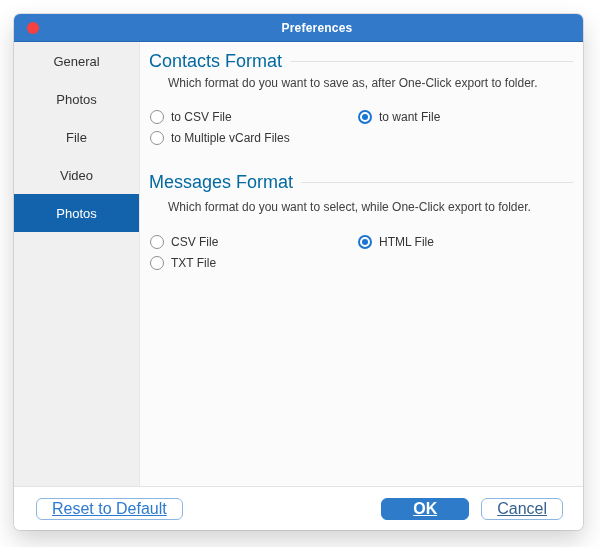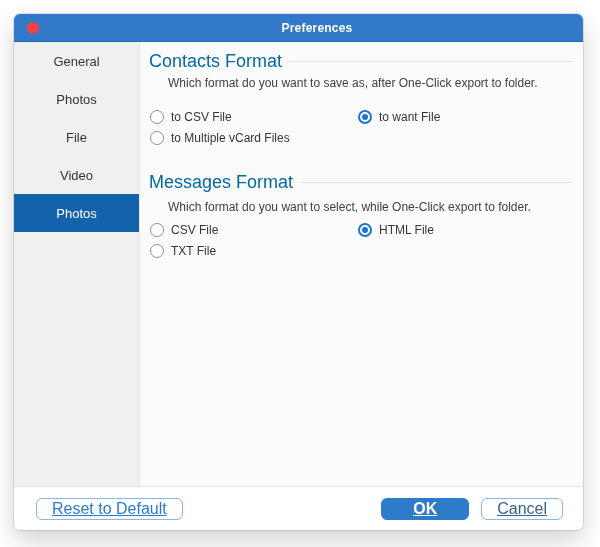--- a/index.html
+++ b/index.html
@@ -70,21 +70,21 @@
     font-size:12px; color:#414141; line-height:15px;
   }
   .options {
     display:grid;
     grid-template-columns:208px auto;
     row-gap:5px;
     margin-top:18px; margin-left:1px;
   }
   .section + .section { margin-top:29px; }
   .section.second .section-desc { margin-top:10px; }
-  .section.second .options { margin-top:7px; }
+  .section.second .options { margin-top:19px; }
   .option {
     display:flex; align-items:center; gap:7px;
     height:16px;
     font-size:12px; color:#363636;
     cursor:default;
   }
   .radio {
     width:14px; height:14px; border-radius:50%;
     border:1px solid #8f8f8f; background:#ffffff;
     position:relative; flex:0 0 14px;

